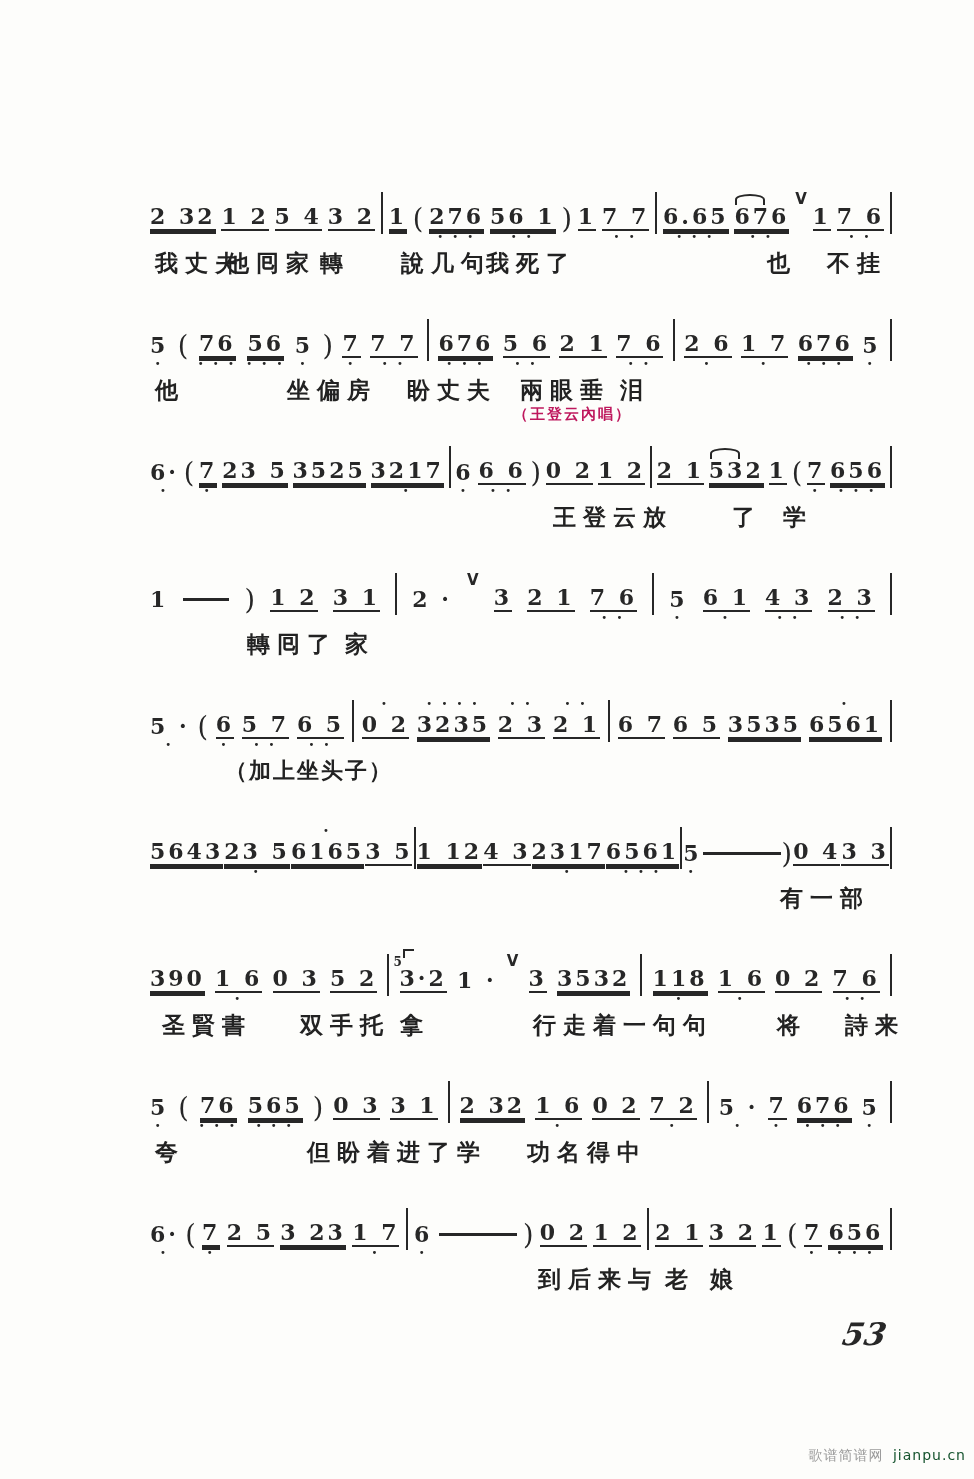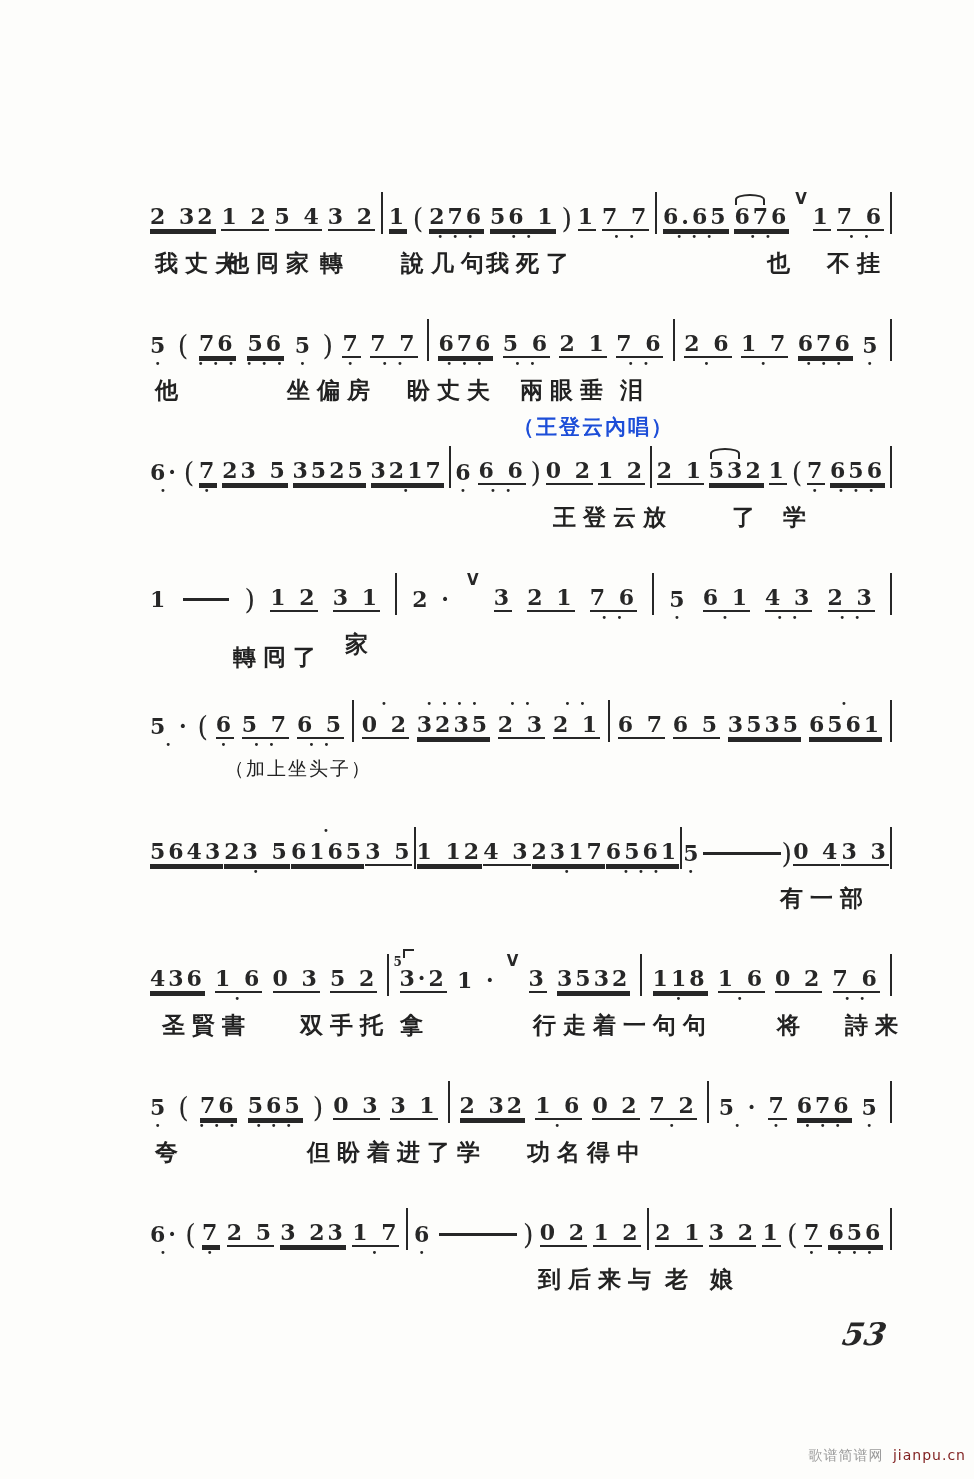--- a/index.html
+++ b/index.html
@@ -34,34 +34,34 @@
     border-left:2px solid #272727;border-top:2px solid #272727;margin-left:1px;vertical-align:top;}
   .bar{width:2px;height:42px;background:#272727;align-self:flex-end;margin-bottom:10px;}
   .par{font-size:27px;font-weight:400;align-self:flex-end;margin-bottom:12px;line-height:27px;}
   .breath{align-self:flex-end;margin-bottom:38px;font-size:15px;font-weight:700;
     font-family:"DejaVu Sans",sans-serif;line-height:14px;}
   .dash{height:3px;background:#272727;align-self:flex-end;margin-bottom:24px;}
   .lyr{
     position:absolute;top:58px;font-family:"DejaVu Sans",sans-serif;font-weight:700;
     font-size:23px;letter-spacing:7px;white-space:nowrap;color:#222;
   }
-  .ann{font-size:19px;letter-spacing:2px;font-weight:400;}
-  .ann2{position:absolute;top:96px;font-family:"DejaVu Sans",sans-serif;font-weight:700;
-    font-size:21px;letter-spacing:2px;white-space:nowrap;color:#1d4ed8;}
+  .ann{font-size:22px;letter-spacing:2px;font-weight:700;}
+  .ann2{position:absolute;top:88px;font-family:"DejaVu Sans",sans-serif;font-weight:700;
+    font-size:15px;letter-spacing:2px;white-space:nowrap;color:#be185d;}
   .pagenum{
     position:absolute;left:843px;top:1316px;
     font-family:"DejaVu Serif",serif;font-style:italic;font-weight:700;font-size:31px;
     transform:skewX(-10deg);
   }
   .footer{
     position:absolute;top:1447px;right:8px;
     font-family:"DejaVu Sans",sans-serif;font-size:14px;color:#9b9b9b;
     letter-spacing:1px;
   }
-  .footer .url{color:#7f1d1d;margin-left:4px;}
+  .footer .url{color:#14532d;margin-left:4px;}
 </style>
 </head>
 <body>
 
 <div class="page">
   <div class="lines" id="lines">
       <div class="line">
         <div class="notation">
           <span class="tok">
             <span class="hi"></span>
@@ -368,21 +368,21 @@
             <span class="txt u1">4 3</span>
             <span class="lo">• •</span>
           </span>
           <span class="tok">
             <span class="hi"></span>
             <span class="txt u1">2 3</span>
             <span class="lo">• •</span>
           </span>
           <span class="bar"></span>
         </div>
-        <span class="lyr" style="left: 83px; margin-top: 13px;">轉囘了</span>
+        <span class="lyr" style="left: 97px;">轉囘了</span>
         <span class="lyr" style="left: 195px;">家</span>
       </div>
       <div class="line">
         <div class="notation">
           <span class="tok">
             <span class="hi"></span>
             <span class="txt">5 ·</span>
             <span class="lo">•</span>
           </span>
           <span class="par">(</span>
@@ -509,21 +509,21 @@
             <span class="lo"></span>
           </span>
           <span class="bar"></span>
         </div>
         <span class="lyr" style="left: 630px;">有一部</span>
       </div>
       <div class="line">
         <div class="notation">
           <span class="tok">
             <span class="hi"></span>
-            <span class="txt u2">436</span>
+            <span class="txt u2">390</span>
             <span class="lo"></span>
           </span>
           <span class="tok">
             <span class="hi"></span>
             <span class="txt u1">1 6</span>
             <span class="lo">•</span>
           </span>
           <span class="tok">
             <span class="hi"></span>
             <span class="txt u1">0 3</span>

